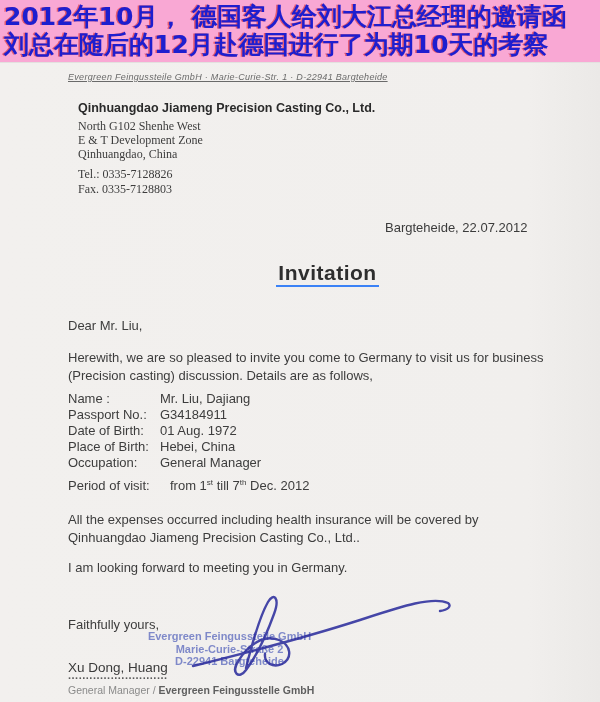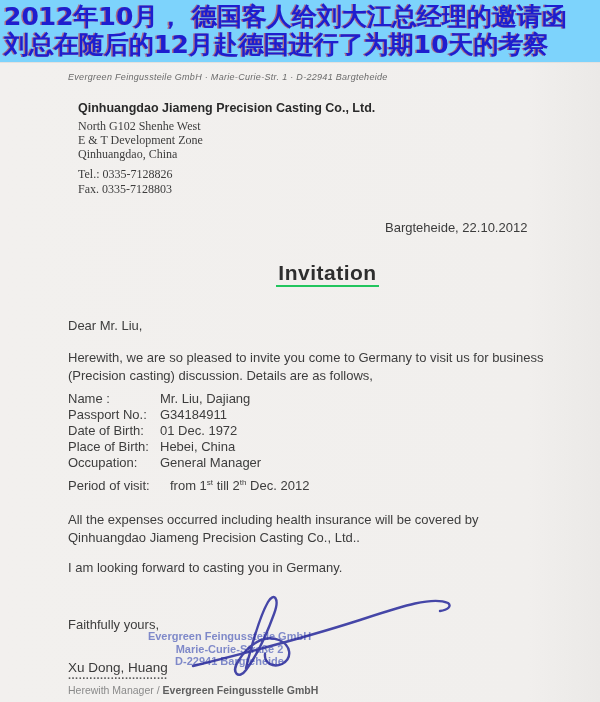--- a/index.html
+++ b/index.html
@@ -5,21 +5,21 @@
   * { margin: 0; padding: 0; box-sizing: border-box; }
   html, body { width: 600px; height: 702px; overflow: hidden; background: #fff; }
   #page {
     position: relative; width: 600px; height: 702px;
     font-family: "Liberation Sans", sans-serif;
   }
 
   
   .banner {
     position: absolute; left: 0; top: 0; width: 600px; height: 76px;
-    background: #7dd3fc; overflow: hidden;
+    background: #f9a8d4; overflow: hidden;
   }
   .banner-line {
     position: absolute; left: 4px; width: 596px;
     font-family: "DejaVu Sans", sans-serif;
     font-weight: bold; font-size: 25px; line-height: 28px;
     color: #1e1ecf; white-space: nowrap;
     text-shadow: -1.5px 0 0 rgba(215, 25, 25, 0.55);
     letter-spacing: 0px;
   }
   .banner-line.l1 { top: 3px; }
@@ -31,21 +31,21 @@
     background: linear-gradient(90deg, #f2f0ee 0%, #f1efed 88%, #ebe9e7 100%);
     border-top: 1px solid #e3e1df;
   }
 
   .abs { position: absolute; }
 
   .letterhead-line {
     left: 68px; top: 72px;
     font-family: "Liberation Sans", sans-serif;
     font-style: italic; font-size: 9px; color: #6a6a6a;
-    letter-spacing: 0.3px;
+    text-decoration: underline; letter-spacing: 0.3px;
   }
 
   .recipient-company {
     left: 78px; top: 101px;
     font-family: "Liberation Sans", sans-serif;
     font-weight: bold; font-size: 12.5px; color: #2a2a2a;
   }
   .addr-line {
     left: 78px;
     font-family: "Liberation Serif", serif;
@@ -57,21 +57,21 @@
   .dateline {
     left: 385px; top: 220px;
     font-size: 13px; color: #3b3b3b;
   }
 
   .letter-title {
     left: 0; top: 261px; width: 655px; text-align: center;
     font-size: 21px; font-weight: bold; color: #2e2e2e; letter-spacing: 0.5px;
   }
   .letter-title span {
-    border-bottom: 2px solid #22c55e; padding: 0 2px 1px 2px;
+    border-bottom: 2px solid #3b82f6; padding: 0 2px 1px 2px;
   }
 
   .body-text {
     left: 68px; width: 484px;
     font-size: 13px; line-height: 17.5px; color: #3d3d3d;
   }
   .salutation { top: 317px; }
   .intro      { top: 349px; }
   .expenses   { top: 511px; }
   .closing    { top: 559px; }
@@ -122,70 +122,70 @@
 
   <div class="abs letterhead-line">Evergreen Feingussteile GmbH · Marie-Curie-Str. 1 · D-22941 Bargteheide</div>
 
   <div class="abs recipient-company">Qinhuangdao Jiameng Precision Casting Co., Ltd.</div>
   <div class="abs addr-line addr-1">North G102 Shenhe West</div>
   <div class="abs addr-line addr-2">E &amp; T Development Zone</div>
   <div class="abs addr-line addr-3">Qinhuangdao, China</div>
   <div class="abs addr-line tel-line">Tel.: 0335-7128826</div>
   <div class="abs addr-line fax-line">Fax. 0335-7128803</div>
 
-  <div class="abs dateline">Bargteheide, 22.10.2012</div>
+  <div class="abs dateline">Bargteheide, 22.07.2012</div>
 
   <div class="abs letter-title"><span>Invitation</span></div>
 
   <div class="abs body-text intro">Herewith, we are so pleased to invite you come to Germany to visit us for business (Precision casting) discussion. Details are as follows,</div>
   <div class="abs body-text salutation">Dear Mr. Liu,</div>
 
   <div class="abs details">
     <div class="detail-row">
       <span class="detail-label">Name :</span>
       <span class="detail-value">Mr. Liu, Dajiang</span>
     </div>
     <div class="detail-row">
       <span class="detail-label">Passport No.:</span>
       <span class="detail-value">G34184911</span>
     </div>
     <div class="detail-row">
       <span class="detail-label">Date of Birth:</span>
-      <span class="detail-value">01 Dec. 1972</span>
+      <span class="detail-value">01 Aug. 1972</span>
     </div>
     <div class="detail-row">
       <span class="detail-label">Place of Birth:</span>
       <span class="detail-value">Hebei, China</span>
     </div>
     <div class="detail-row">
       <span class="detail-label">Occupation:</span>
       <span class="detail-value">General Manager</span>
     </div>
   </div>
 
   <div class="abs period-line">
-    <span class="period-label">Period of visit:</span><span>from 1</span><sup class="ord">st</sup><span> till 2</span><sup class="ord">th</sup><span> Dec. 2012</span>
+    <span class="period-label">Period of visit:</span><span>from 1</span><sup class="ord">st</sup><span> till 7</span><sup class="ord">th</sup><span> Dec. 2012</span>
   </div>
 
   <div class="abs body-text expenses">All the expenses occurred including health insurance will be covered by Qinhuangdao Jiameng Precision Casting Co., Ltd..</div>
-  <div class="abs body-text closing">I am looking forward to casting you in Germany.</div>
+  <div class="abs body-text closing">I am looking forward to meeting you in Germany.</div>
   <div class="abs body-text valediction">Faithfully yours,</div>
 
   <div class="abs stamp">
     <div>Evergreen Feingussteile GmbH</div>
     <div>Marie-Curie-Straße 2</div>
     <div>D-22941 Bargteheide</div>
   </div>
 
   <svg class="abs sig-svg" viewBox="175 578 290 110" xmlns="http://www.w3.org/2000/svg">
     <g fill="none" stroke="#2e2f9e" stroke-width="2.4" stroke-linecap="round" opacity="0.88">
       <path d="M 193,666 C 250,652 310,636 360,620 C 400,607 432,596 448,603 C 452,606 448,610 440,611"></path>
       <path d="M 246,668 C 252,644 260,616 268,602 C 274,592 280,598 274,614 C 266,636 255,658 246,670 C 239,680 230,673 239,660 C 248,645 264,634 279,640 C 291,645 293,658 282,664 C 273,668 264,663 265,654"></path>
     </g>
   </svg>
 
   <div class="abs signatory-name">Xu Dong, Huang</div>
   <div class="abs sig-dots">............................</div>
   <div class="abs signatory-role">
-    <span>Herewith Manager / </span><b>Evergreen Feingusstelle GmbH</b>
+    <span>General Manager / </span><b>Evergreen Feingusstelle GmbH</b>
   </div>
 
 </div>
 
 </body></html>

